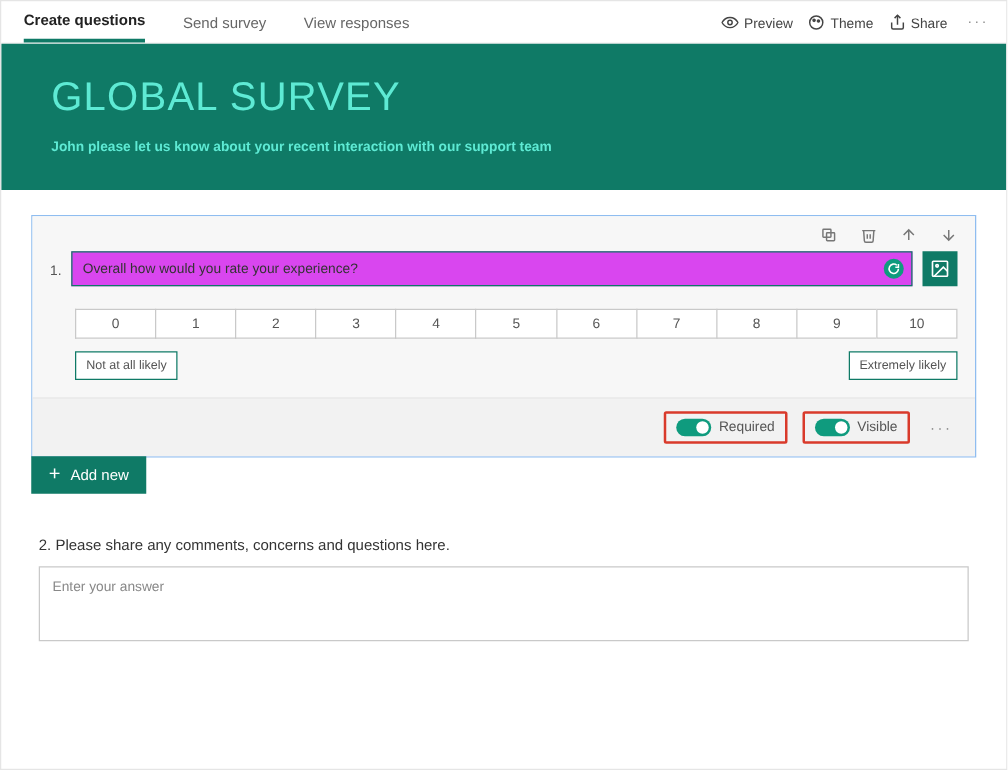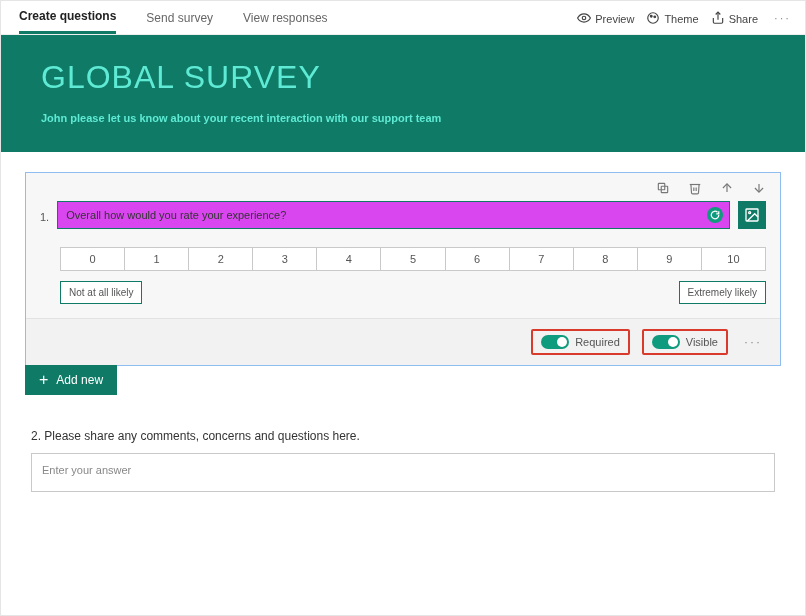--- a/index.html
+++ b/index.html
@@ -39,21 +39,21 @@
   .toggle { width:28px; height:14px; border-radius:8px; background:#0f9b7e; position:relative; cursor:pointer;}
   .toggle::after { content:""; position:absolute; right:2px; top:2px; width:10px; height:10px; border-radius:50%; background:#fff;}
   .toggle-group span { font-size:11px; color:#555;}
   .more { color:#888; letter-spacing:2px; cursor:pointer; padding:0 4px;}
 
   .addnew { display:inline-flex; align-items:center; gap:8px; background:#0f7a66; color:#fff; padding:8px 14px; font-size:12px; margin-top:-1px; cursor:pointer; }
   .addnew .plus { font-size:16px; line-height:12px; }
 
   .q2 { margin-top:34px; padding:0 6px;}
   .q2-label { font-size:12px; color:#333; margin-bottom:10px; }
-  .answerbox { border:1px solid #c9c9c9; padding:10px 10px; font-size:11px; color:#888; height:39px;}
+  .answerbox { border:1px solid #c9c9c9; padding:10px 10px; font-size:11px; color:#888; height:60px;}
 </style>
 </head>
 <body>
 
 <div class="app">
 
   <div class="topbar">
     <div class="tabs">
       <div class="tab active">Create questions</div>
       <div class="tab">Send survey</div>

